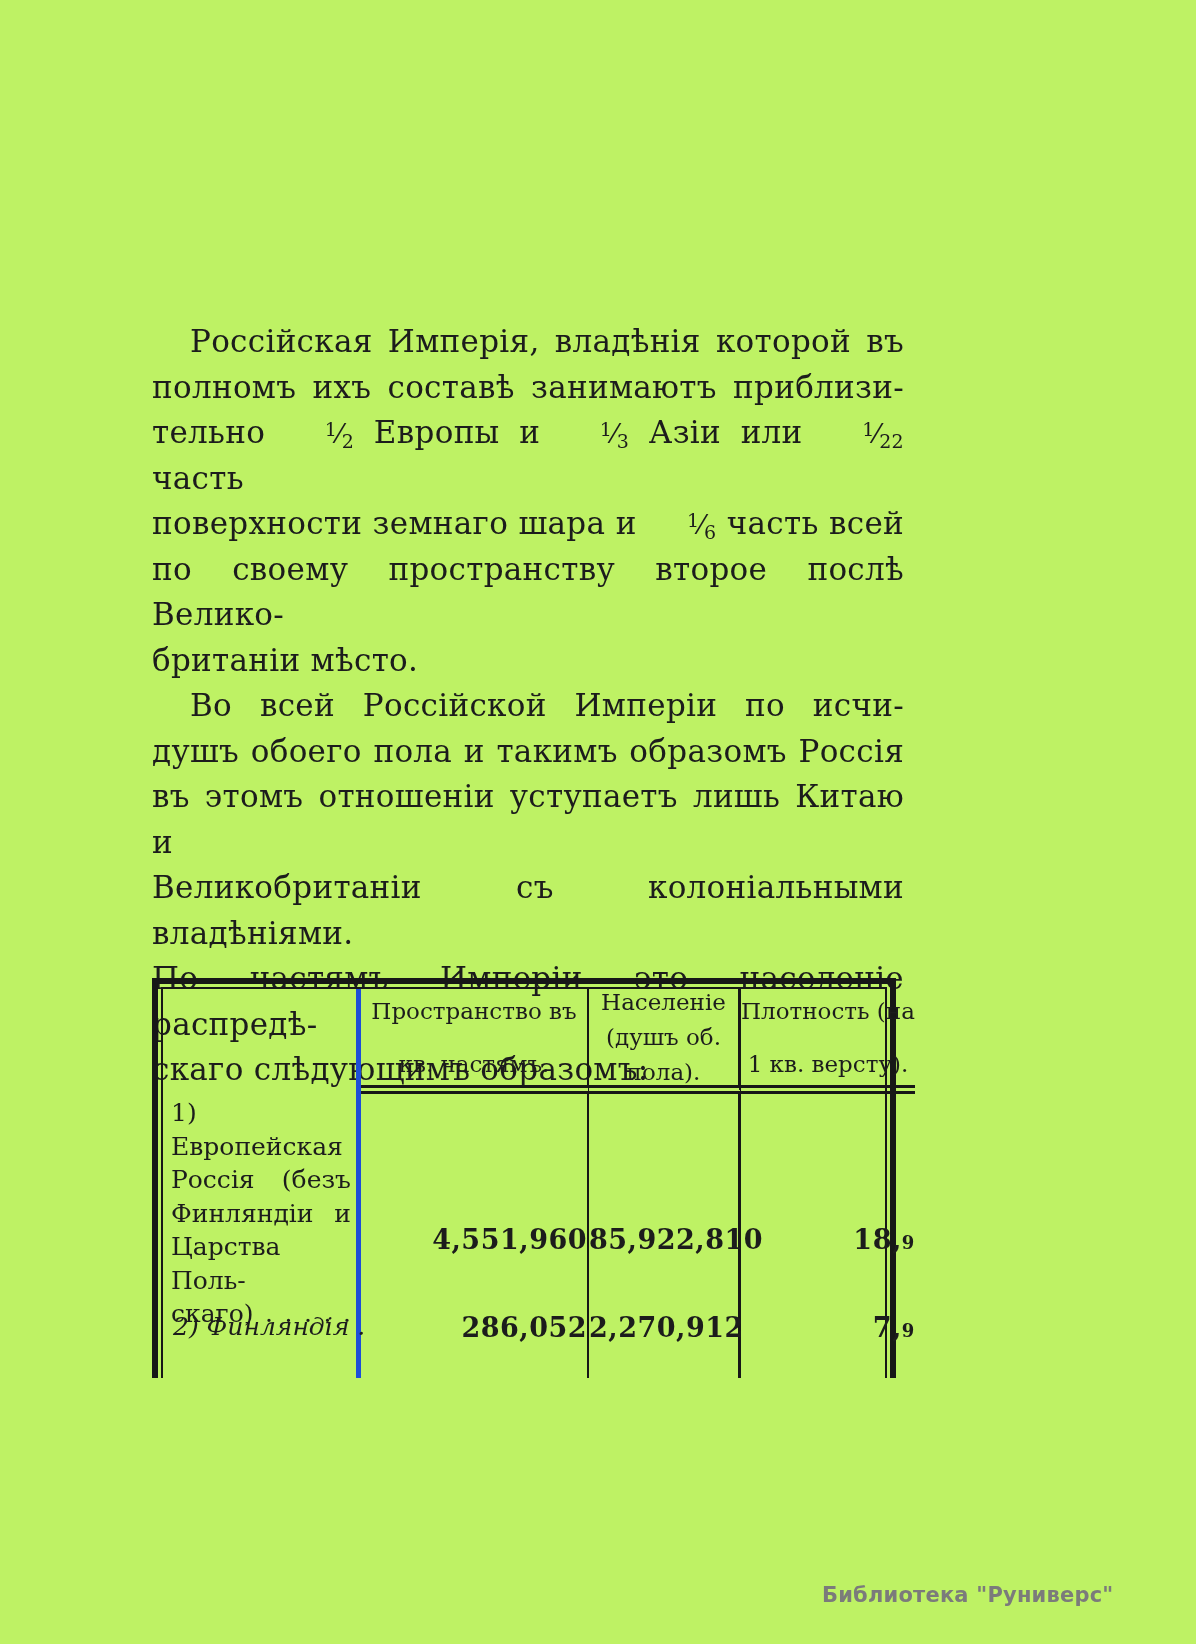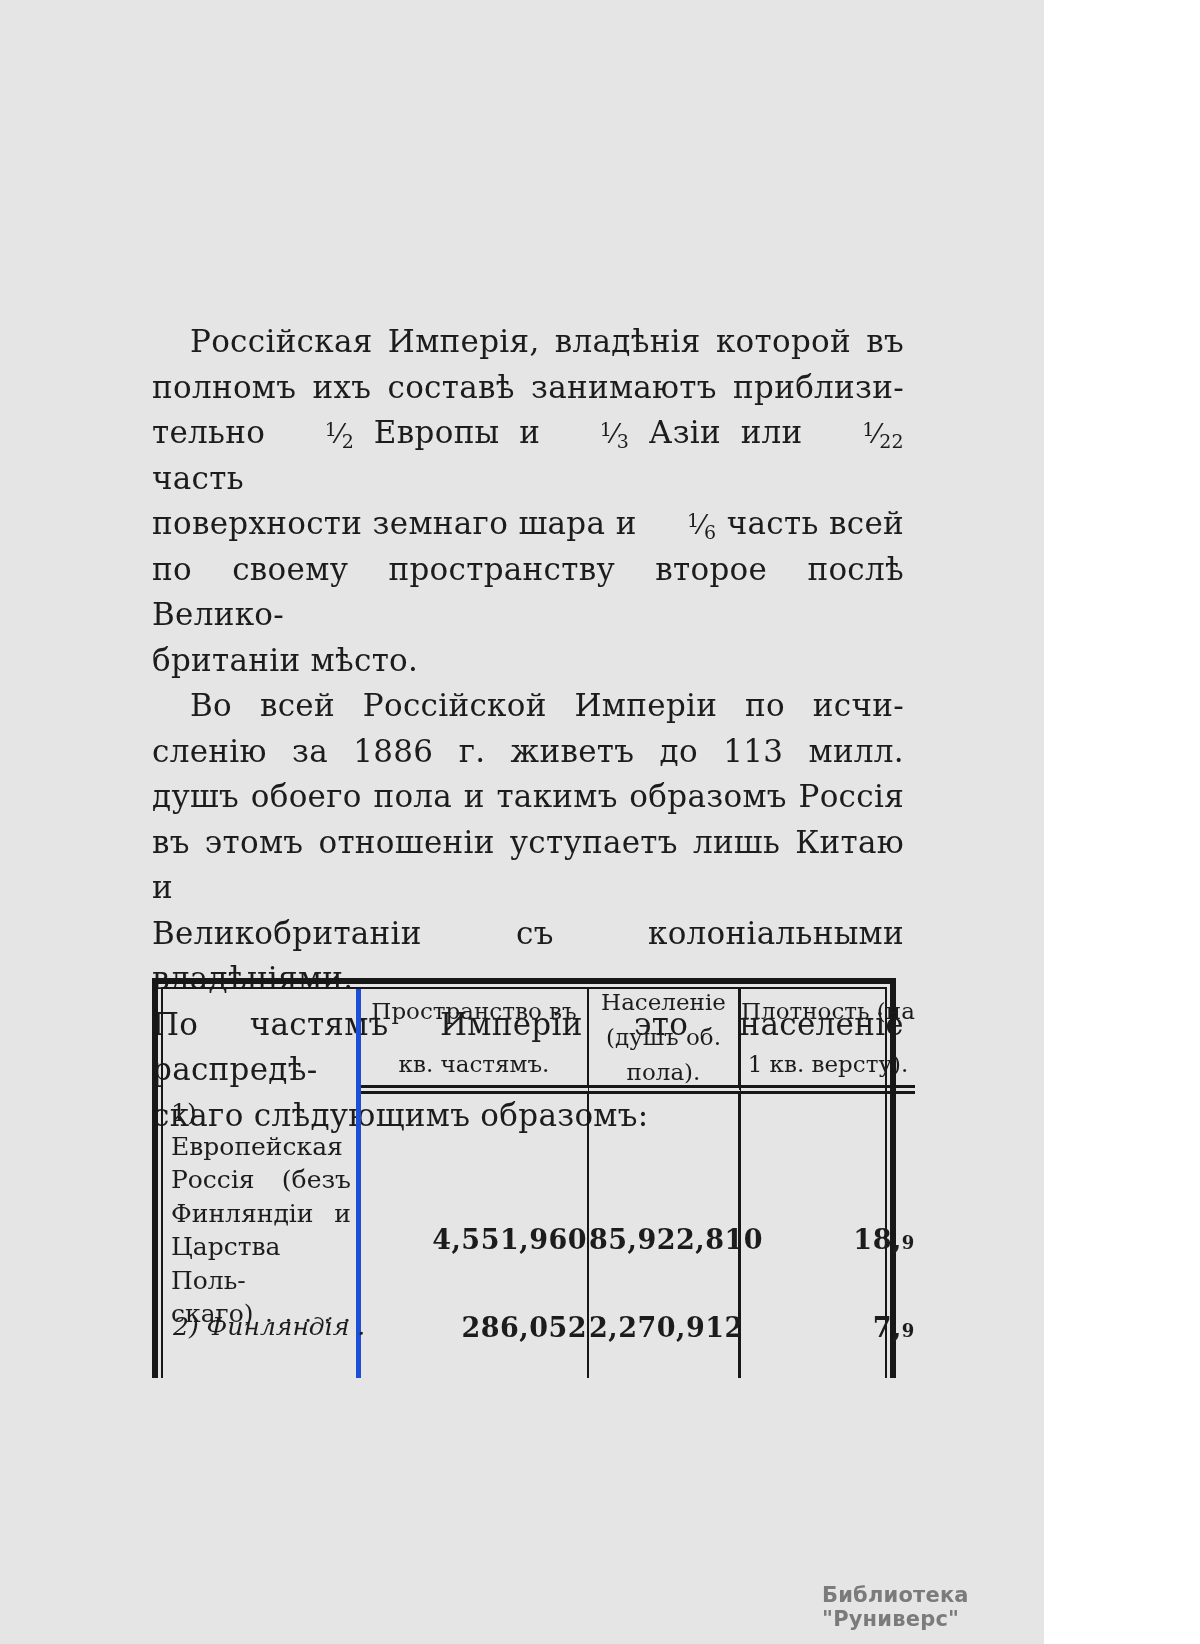--- a/index.html
+++ b/index.html
@@ -1,18 +1,18 @@
 <!DOCTYPE html>
 <html><head>
 <meta charset="utf-8">
 <style>
   html,body{margin:0;padding:0;}
   body{width:1200px;height:1644px;background:#ffffff;}
   .page{
-    position:relative;width:1044px;height:1644px;background:#e5e5e5;
+    position:relative;width:1196px;height:1644px;background:#bef264;
     font-family:"DejaVu Serif","Liberation Serif",serif;color:#1c1c1c;overflow:hidden;
   }
   
   .textblock{position:absolute;left:152px;top:319px;width:752px;}
   .line{
     font-size:31px;line-height:45.5px;letter-spacing:0.3px;
     text-align:justify;text-align-last:justify;
   }
   .line.indent{text-indent:38px;}
   .line.paraend{text-align-last:left;}
@@ -73,21 +73,20 @@
 <div class="page">
 
   <div class="textblock">
     <div class="line indent">Россійская Имперія, владѣнія которой въ</div>
     <div class="line">полномъ ихъ составѣ занимаютъ приблизи-</div>
     <div class="line">тельно <span class="fr"><sup>1</sup><span class="sl">⁄</span><sub>2</sub></span> Европы и <span class="fr"><sup>1</sup><span class="sl">⁄</span><sub>3</sub></span> Азіи или <span class="fr"><sup>1</sup><span class="sl">⁄</span><sub>22</sub></span> часть</div>
     <div class="line">поверхности земнаго шара и <span class="fr"><sup>1</sup><span class="sl">⁄</span><sub>6</sub></span> часть всей</div>
     <div class="line">по своему пространству второе послѣ Велико-</div>
     <div class="line paraend">британіи мѣсто.</div>
     <div class="line indent">Во всей Россійской Имперіи по исчи-</div>
-    <div class="line">сленію за 1886 г. живетъ до 113 милл.</div>
     <div class="line">душъ обоего пола и такимъ образомъ Россія</div>
     <div class="line">въ этомъ отношеніи уступаетъ лишь Китаю и</div>
     <div class="line">Великобританіи съ колоніальными владѣніями.</div>
     <div class="line">По частямъ Имперіи это населеніе распредѣ-</div>
     <div class="line paraend">скаго слѣдующимъ образомъ:</div>
   </div>
 
   <div class="ptable">
     <div class="ptable-inner">
 

